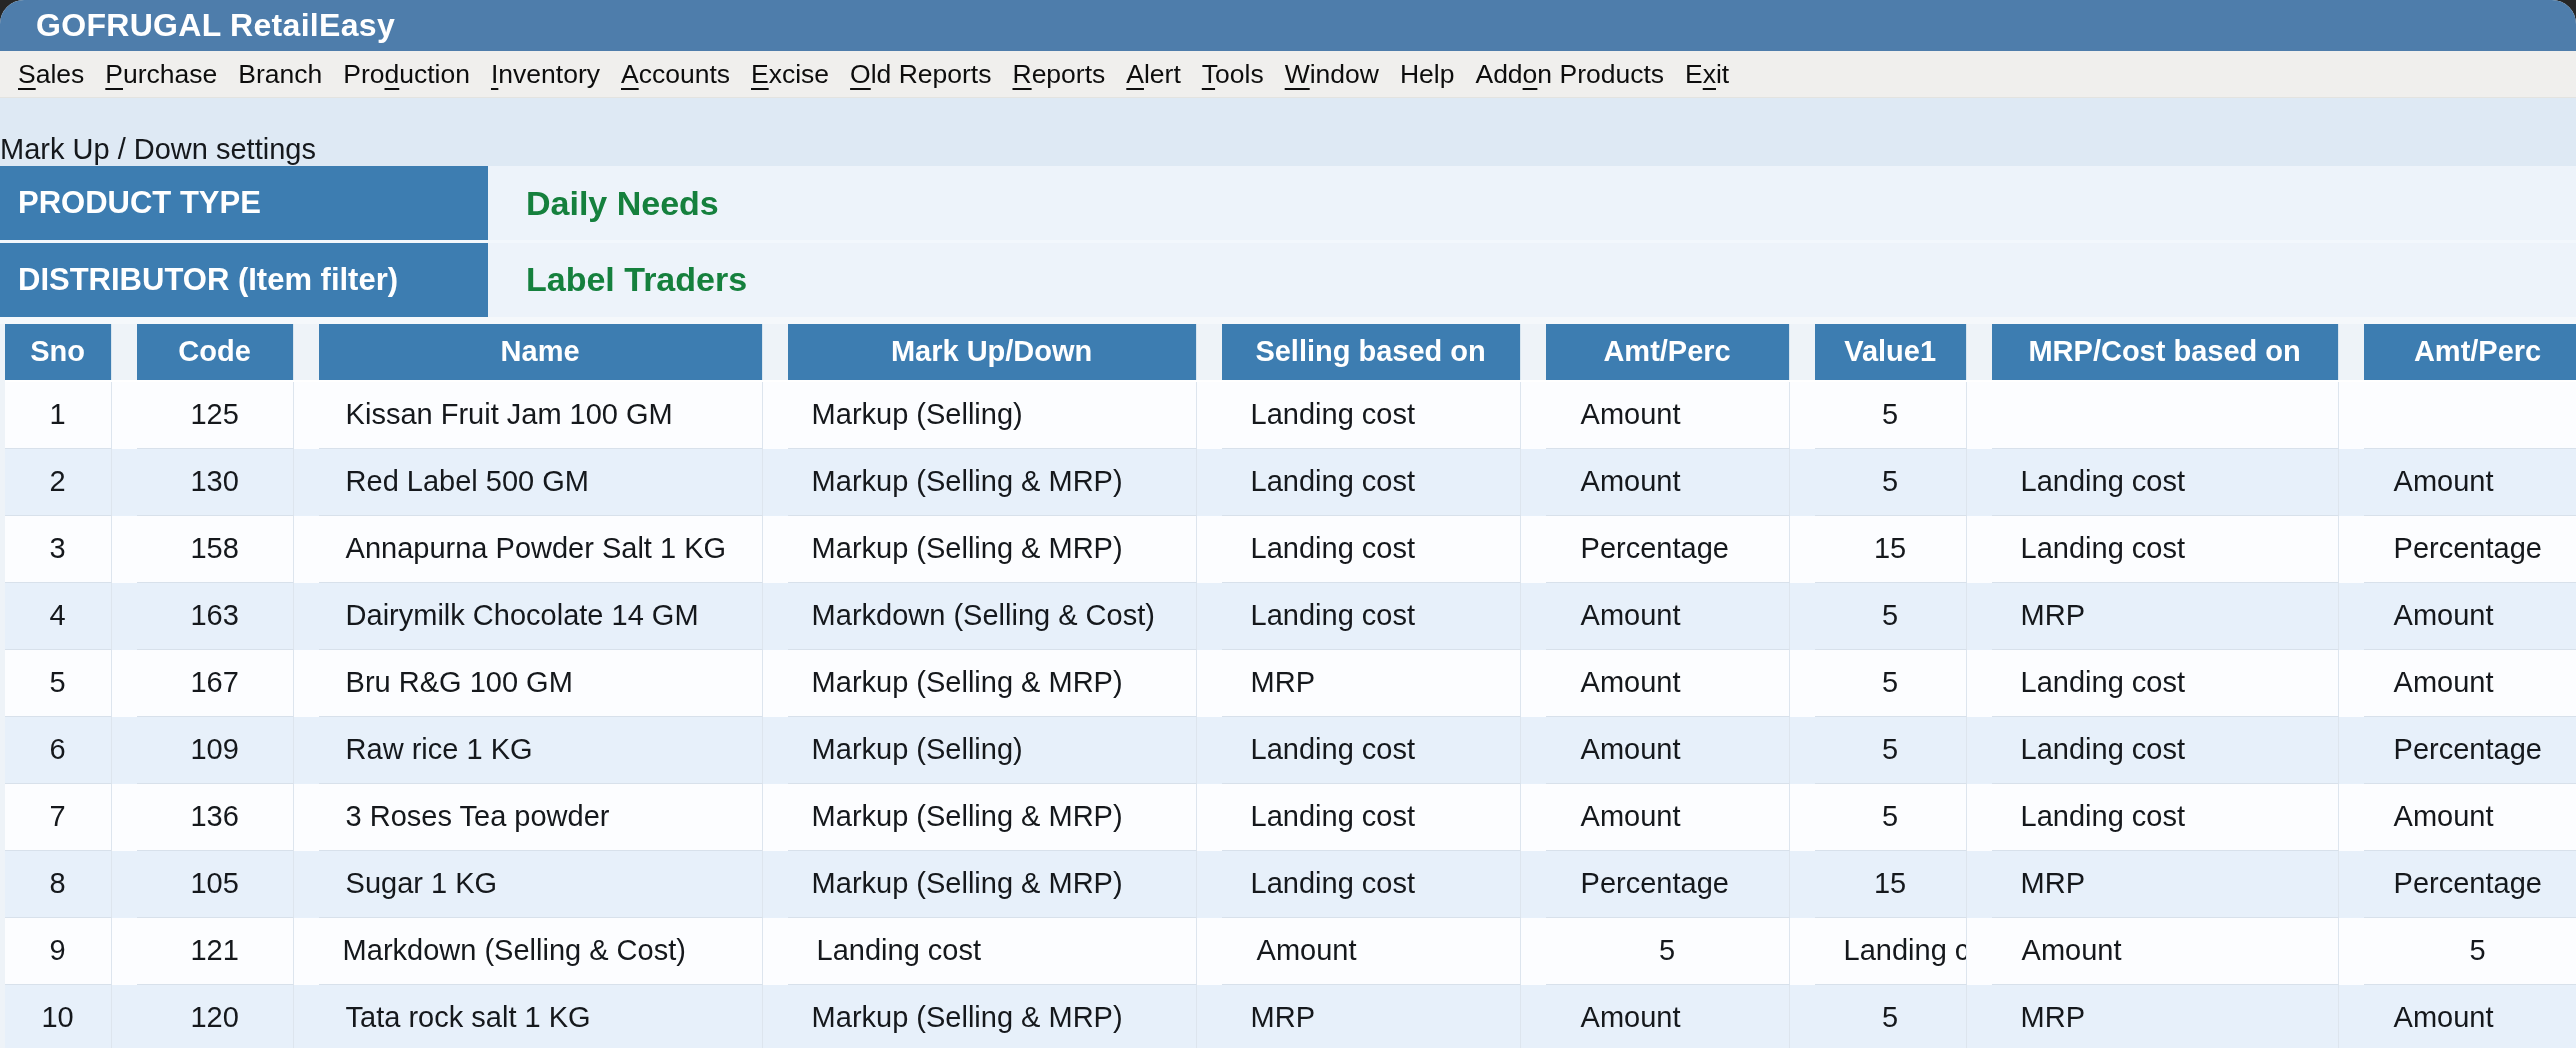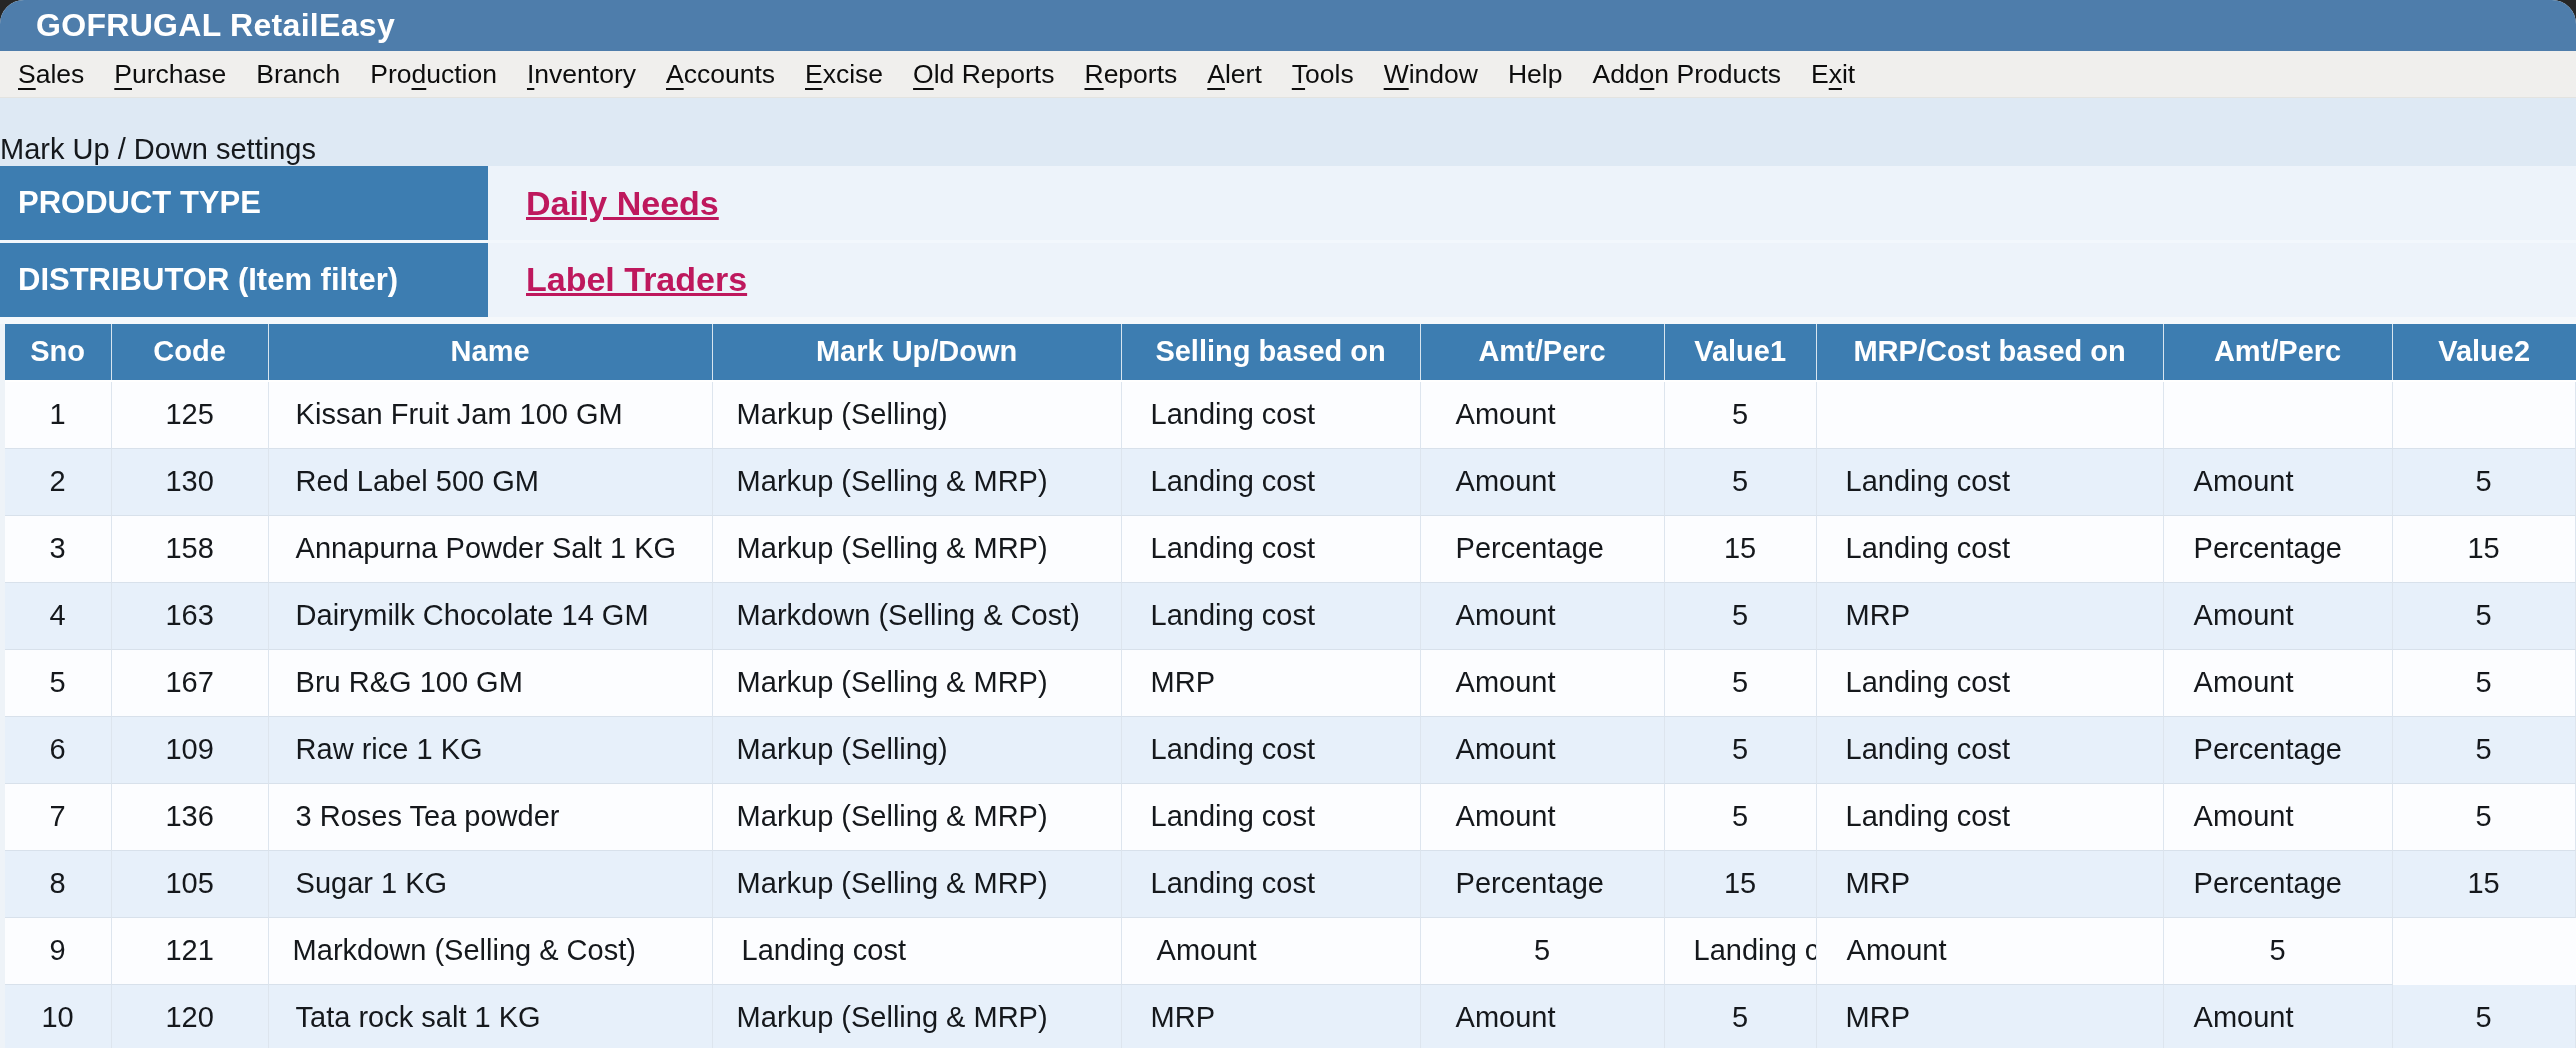--- a/index.html
+++ b/index.html
@@ -30,21 +30,21 @@
     font-size: 32px;
     font-weight: 700;
     letter-spacing: 0.3px;
   }
   
   .menubar {
     height: 47px;
     background: var(--menubar, #f0efed);
     display: flex;
     align-items: center;
-    gap: 30px;
+    gap: 21px;
     padding-left: 18px;
     font-size: 26.5px;
     color: #0d0d0d;
     border-bottom: 0.9px solid #e3e3e0;
     box-sizing: border-box;
     white-space: nowrap;
   }
   .menu-item { cursor: default; }
   .menu-item .mn {
     text-decoration: underline;
@@ -84,32 +84,32 @@
   }
   .filter-value {
     flex: 1;
     background: var(--value-bg, #edf3fa);
     display: flex;
     align-items: center;
     padding-left: 38px;
     box-sizing: border-box;
     font-size: 34px;
     font-weight: 700;
-    color: #be185d;
-    text-decoration: underline;
+    color: #15803d;
   }
   .pre-table-gap { height: 7.3px; background: var(--page-bg, #f5f8fb); }
   
   .grid {
     padding-left: 4.6px;
     background: #eef3f8;
   }
   .grid-header, .grid-row {
     display: grid;
     grid-template-columns: 107px 157px 444px 409px 299px 244px 152px 347px 229px 183px;
+    gap: 25px;
   }
   .grid-header {
     height: 56px;
     border-bottom: 2.7px solid #ffffff;
   }
   .hcell {
     background: var(--accent-blue, #3d7db1);
     color: #ffffff;
     font-size: 29px;
     font-weight: 700;

